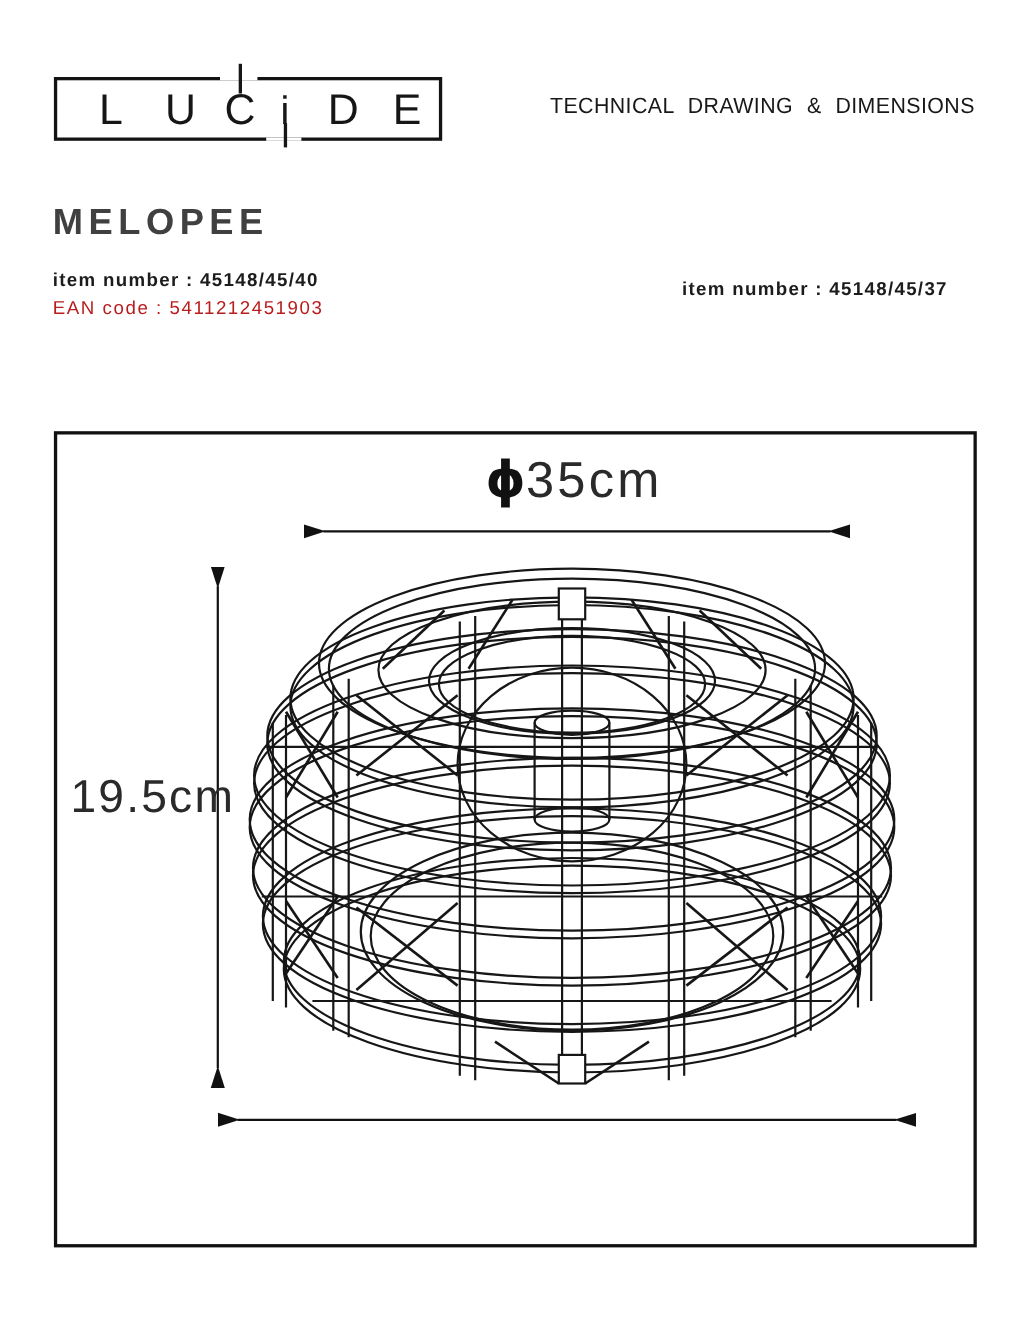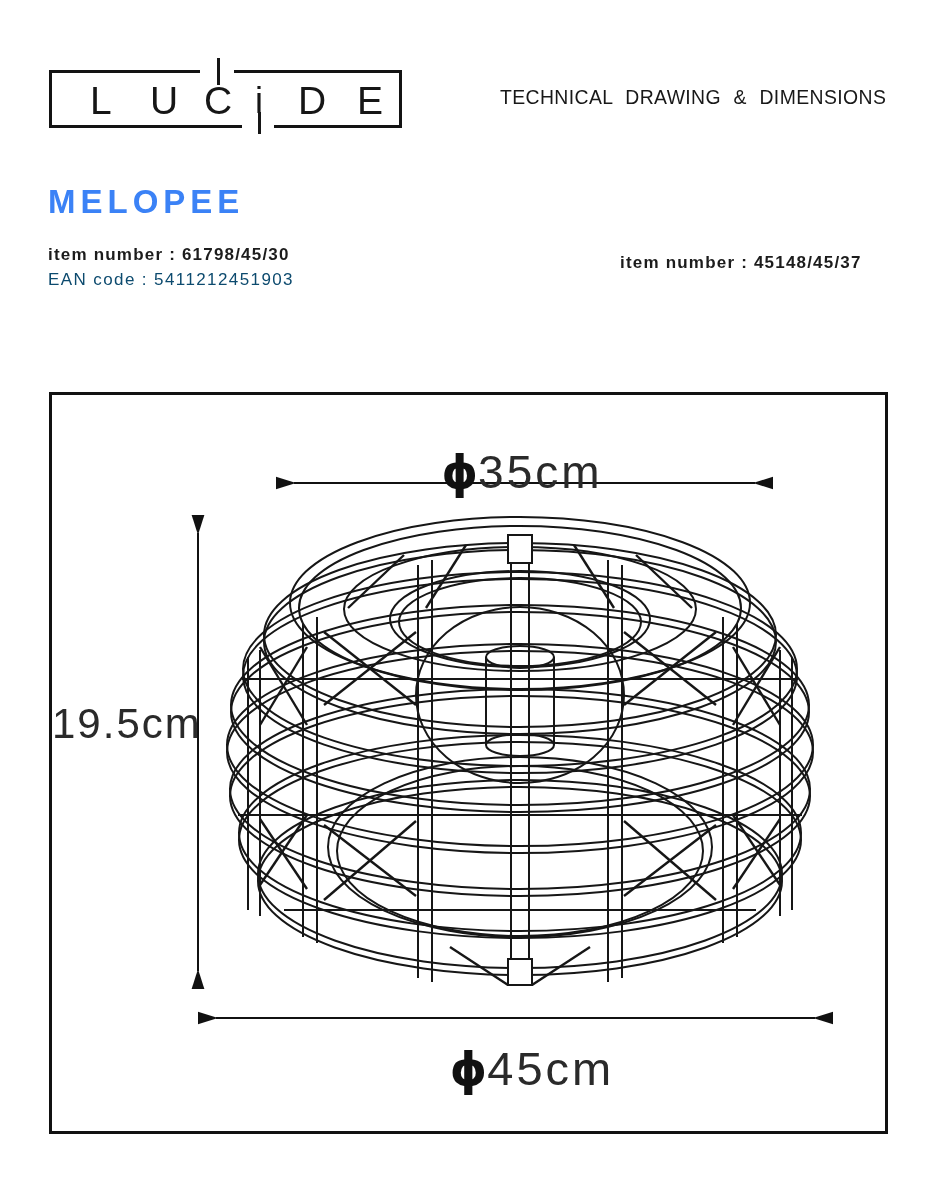--- a/index.html
+++ b/index.html
@@ -32,39 +32,39 @@
   
   .doc-title{
     position:absolute;right:47px;top:86px;
     font-size:20px;letter-spacing:0.4px;word-spacing:7px;
     color:#181818;white-space:nowrap;
     transform:scaleX(0.97);transform-origin:right center;
   }
   
   .product-name{
     position:absolute;left:48px;top:183px;
-    font-size:33px;font-weight:bold;letter-spacing:5px;color:#3b82f6;
+    font-size:33px;font-weight:bold;letter-spacing:5px;color:#404040;
   }
   .variant{position:absolute;white-space:nowrap;}
   .variant-left{left:48px;top:245px;}
   .variant-right{left:620px;top:253px;}
   .item-line{font-size:17px;font-weight:bold;letter-spacing:1.2px;color:#1c1c1c;}
-  .ean-line{font-size:17px;font-weight:normal;letter-spacing:1.4px;color:#0c4a6e;margin-top:5px;}
+  .ean-line{font-size:17px;font-weight:normal;letter-spacing:1.4px;color:#b91c1c;margin-top:5px;}
   
   .drawing-box{
     position:absolute;left:49px;top:392px;
     width:833px;height:736px;
     border:3px solid #111;
   }
   .drawing-box svg{position:absolute;left:0;top:0;width:100%;height:100%;}
   .dim{position:absolute;line-height:1;white-space:nowrap;color:#2a2a2a;}
   .dim .phi{font-family:"DejaVu Sans",sans-serif;font-weight:bold;color:#111;}
   .dim .val{letter-spacing:3px;}
-  .dim-top{left:280px;top:18px;width:380px;text-align:center;font-size:46px;margin-top:36px;}
-  .dim-left{left:0px;top:308px;width:148px;text-align:right;font-size:42px;letter-spacing:2px;}
+  .dim-top{left:280px;top:18px;width:380px;text-align:center;font-size:46px;}
+  .dim-left{left:12px;top:308px;width:148px;text-align:right;font-size:42px;letter-spacing:2px;}
   .dim-bottom{left:290px;top:650px;width:380px;text-align:center;font-size:47px;}
 </style>
 </head>
 <body>
 
 <div class="page">
 
   <div class="logo-box">
     <span class="logo-letter logo-l">L</span>
     <span class="logo-letter logo-u">U</span>
@@ -76,21 +76,21 @@
     <span class="logo-accent"></span>
     <span class="logo-gap-bottom"></span>
     <span class="logo-i-stem"></span>
   </div>
 
   <div class="doc-title">TECHNICAL DRAWING &amp; DIMENSIONS</div>
 
   <div class="product-name">MELOPEE</div>
 
   <div class="variant variant-left">
-    <div class="item-line">item number : 61798/45/30</div>
+    <div class="item-line">item number : 45148/45/40</div>
     <div class="ean-line">EAN code : 5411212451903</div>
   </div>
 
   <div class="variant variant-right">
     <div class="item-line">item number : 45148/45/37</div>
   </div>
 
   <div class="drawing-box">
 
     <svg viewBox="0 0 833 736" fill="none" stroke="#161616" stroke-width="2">
@@ -194,18 +194,15 @@
         <line x1="242" y1="88" x2="703" y2="88" marker-start="url(#arr)" marker-end="url(#arr)"></line>
         <line x1="146" y1="138" x2="146" y2="576" marker-start="url(#arr)" marker-end="url(#arr)"></line>
         <line x1="164" y1="623" x2="763" y2="623" marker-start="url(#arr)" marker-end="url(#arr)"></line>
       </g>
     </svg>
 
     <div class="dim dim-top">
       <span class="phi">ϕ</span><span class="val">35cm</span>
     </div>
     <div class="dim dim-left">19.5cm</div>
-    <div class="dim dim-bottom">
-      <span class="phi">ϕ</span><span class="val">45cm</span>
-    </div>
   </div>
 
 </div>
 
 </body></html>

